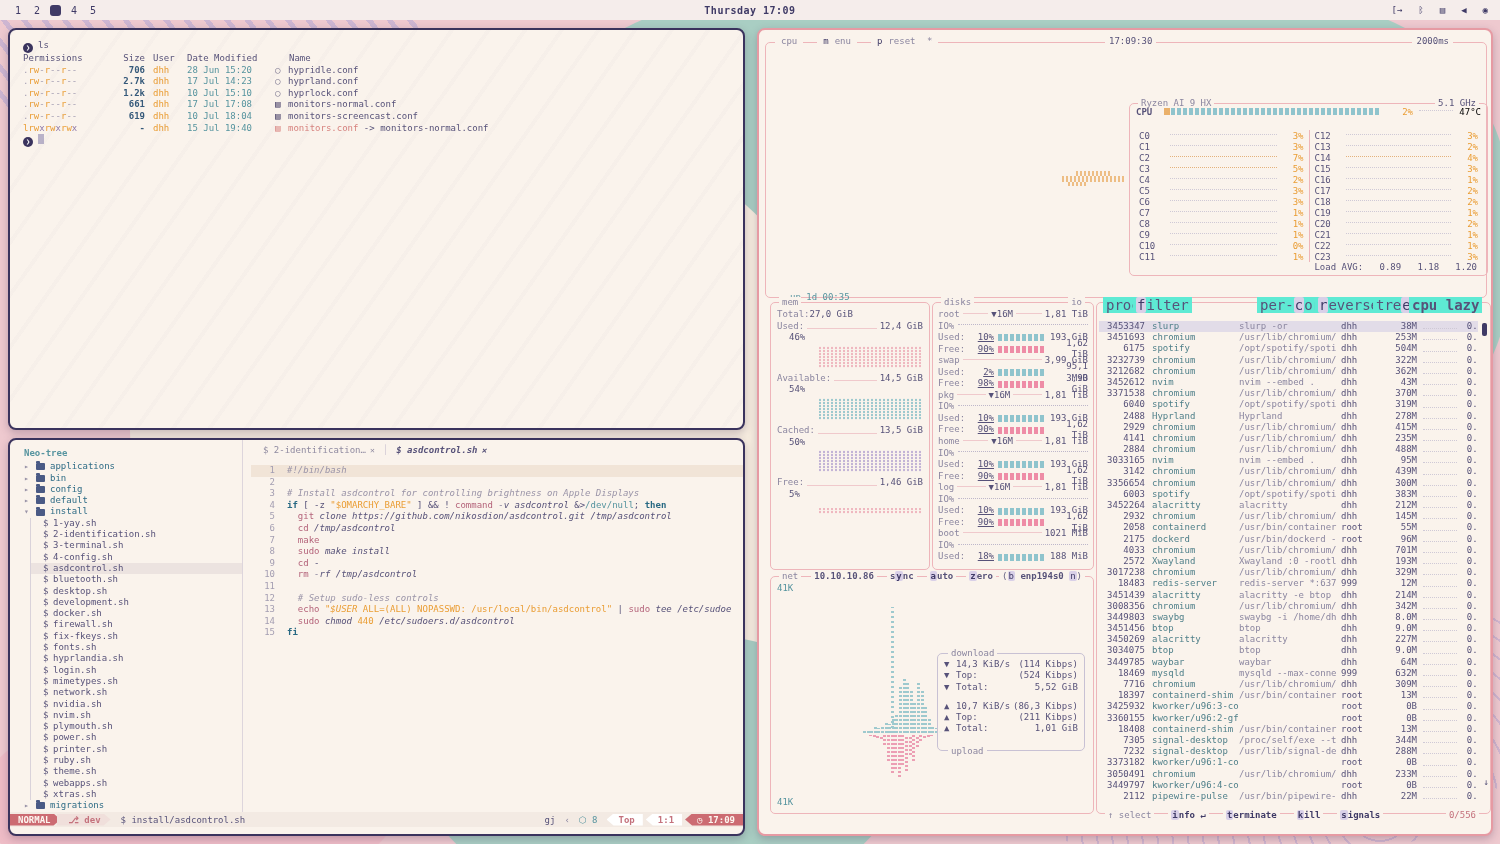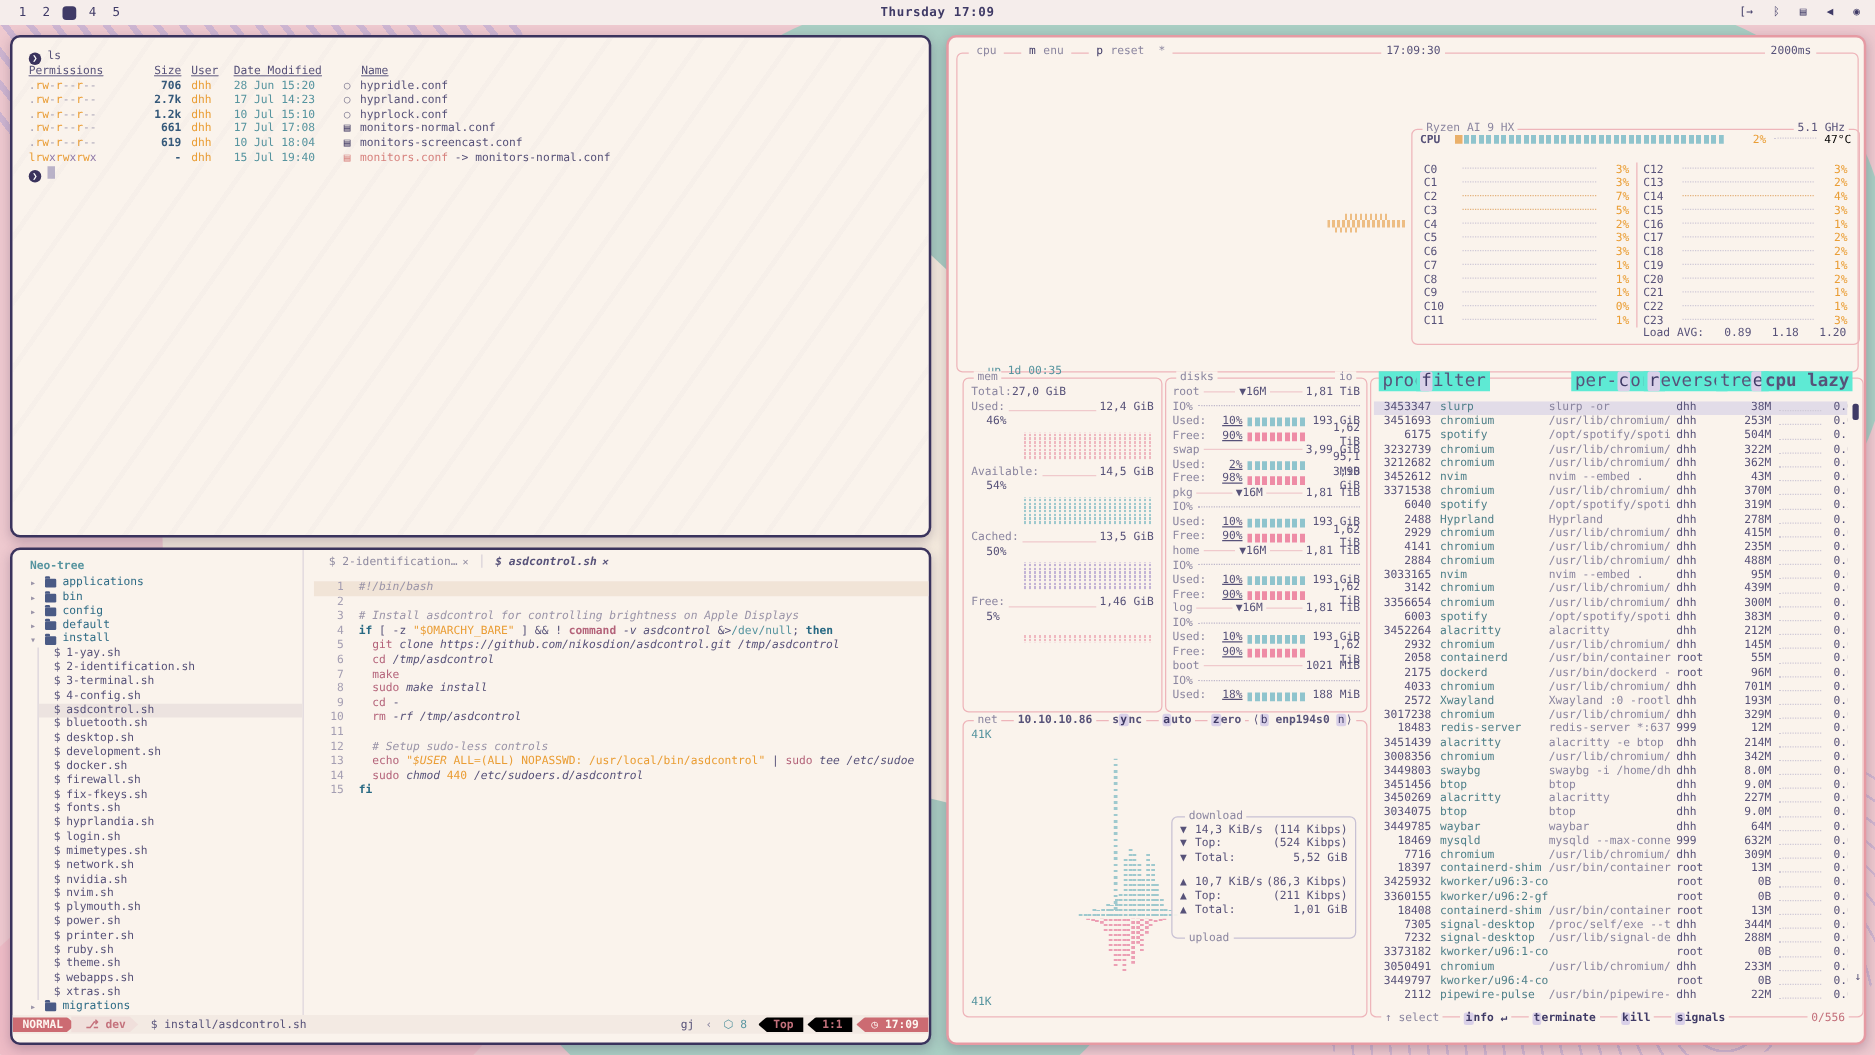--- a/index.html
+++ b/index.html
@@ -34,21 +34,21 @@
   .win-term { left:8px;  top:28px;  width:737px; height:402px; }
   .win-nvim { left:8px;  top:438px; width:737px; height:398px; }
   .win-btop { left:757px; top:28px; width:736px; height:808px; border-color:#e69aa3; }
   .win-term::after { content:""; position:absolute; inset:0; pointer-events:none; opacity:.5;
     background:repeating-linear-gradient(125deg, rgba(110,100,135,.05) 0 4px, rgba(0,0,0,0) 4px 30px); }
 
   
   .tout { position:absolute; left:13px; top:10px; right:8px; font-size:9px; line-height:11.6px; color:#575279; white-space:pre; }
   .pr-circle { display:inline-flex; width:10px; height:10px; border-radius:50%; background:#3a335d; color:#fff;
     font-size:7px; line-height:10px; align-items:center; justify-content:center; margin-right:5px; vertical-align:-2px; font-weight:bold; }
-  .ls-head span { text-decoration:underline; text-decoration-color:#8d87a0; }
+  .ls-head span { text-decoration-color:#8d87a0; }
   .col-perm { display:inline-block; width:84px; }
   .col-size { display:inline-block; width:38px; text-align:right; color:#35597a; font-weight:bold; }
   .col-user { display:inline-block; width:34px; padding-left:8px; color:#ea9d34; }
   .col-date { display:inline-block; width:90px; padding-left:8px; color:#56949f; }
   .col-icon { display:inline-block; width:15px; }
   .pch-l { color:#ea9d34; } .pch-x { color:#907aa9; } .pch-d { color:#a59fb3; }
   .cursor { display:inline-block; width:6px; height:10px; background:#b9b2c8; vertical-align:-2px; }
 
   
   .neotree { position:absolute; left:0; top:0; bottom:22px; width:233px; border-right:1px solid #ddd5dc;
@@ -67,37 +67,37 @@
   .editor { position:absolute; left:241px; top:0; right:0; bottom:22px; overflow:hidden; }
   .winbar { height:18px; padding:5px 0 0 12px; font-size:9px; color:#8f8aa0; white-space:pre; }
   .tab { cursor:default; } .tab .x { margin-left:4px; font-size:8px; }
   .tab.active { color:#575279; font-weight:bold; font-style:italic; }
   .tabsep { margin:0 8px; color:#cfc8d4; }
   .code { position:absolute; top:25px; left:0; right:0; font-size:9px; line-height:11.6px; white-space:pre; }
   .cline { display:flex; }
   .cline.hl { background:#f1e4d7; }
   .lnum { width:36px; text-align:right; padding-right:12px; color:#a49eb2; flex:none; }
   .tok-comment{color:#9a94a8;font-style:italic} .tok-kw{color:#286983;font-weight:bold}
-  .tok-cmd{color:#b4637a} .tok-fn{color:#b4637a;font-weight:bold} .tok-s{color:#ea9d34}
+  .tok-cmd{color:#b4637a} .tok-fn{color:#b4637a;font-weight:normal} .tok-s{color:#ea9d34}
   .tok-var{color:#ea9d34;font-style:italic} .tok-path{color:#56949f}
   .tok-it{font-style:italic;color:#575279} .tok-t{color:#575279} .tok-num{color:#ea9d34}
 
   .sline { position:absolute; left:0; right:0; bottom:7px; height:15px; display:flex; align-items:center;
     font-size:9px; background:#f3eae3; color:#575279; }
   .chip { padding:1px 10px 1px 8px; font-weight:bold; }
   .chip-mode { background:#cc6b72; color:#fdf6f0;
     clip-path:polygon(0 0,calc(100% - 7px) 0,100% 50%,calc(100% - 7px) 100%,0 100%); }
   .chip-branch { background:#f0dfdb; color:#c4717c; margin-left:-4px; padding-left:12px;
     clip-path:polygon(0 0,calc(100% - 7px) 0,100% 50%,calc(100% - 7px) 100%,0 100%); }
   .sl-file { margin-left:10px; }
   .sl-right { margin-left:auto; display:flex; align-items:center; gap:9px; }
   .sl-lsp { color:#56949f; }
   .chip-l { padding:1px 8px 1px 12px; font-weight:bold;
     clip-path:polygon(7px 0,100% 0,100% 100%,7px 100%,0 50%); }
-  .chip-pos { background:#000000; color:#c4717c; margin-right:-6px; }
+  .chip-pos { background:#ffffff; color:#c4717c; margin-right:-6px; }
   .chip-time { background:#cc6b72; color:#fdf6f0; }
   .lbl { color:#8b86a0; }
   .gold { color:#ea9d34; }
   .bbox { position:absolute; border:1px solid #eeb5ba; border-radius:5px; }
   .btit { position:absolute; top:-6px; background:#faf3ec; padding:0 3px; font-size:9px; color:#8b86a0; white-space:pre; }
   .bkey { background:#d9d0e8; color:#3f3a66; border-radius:2px; padding:0 1px; }
   .btop-top { position:absolute; left:16px; top:6px; display:flex; gap:14px; font-size:9px; color:#8b86a0; z-index:5; }
   .btop-top span { background:#faf3ec; padding:0 3px; cursor:default; }
   .btop-clock { position:absolute; left:346px; top:6px; font-size:9px; color:#575279; background:#faf3ec; padding:0 4px; z-index:5; }
   .btop-ms { position:absolute; right:38px; top:6px; font-size:9px; color:#575279; background:#faf3ec; padding:0 4px; z-index:5; }

